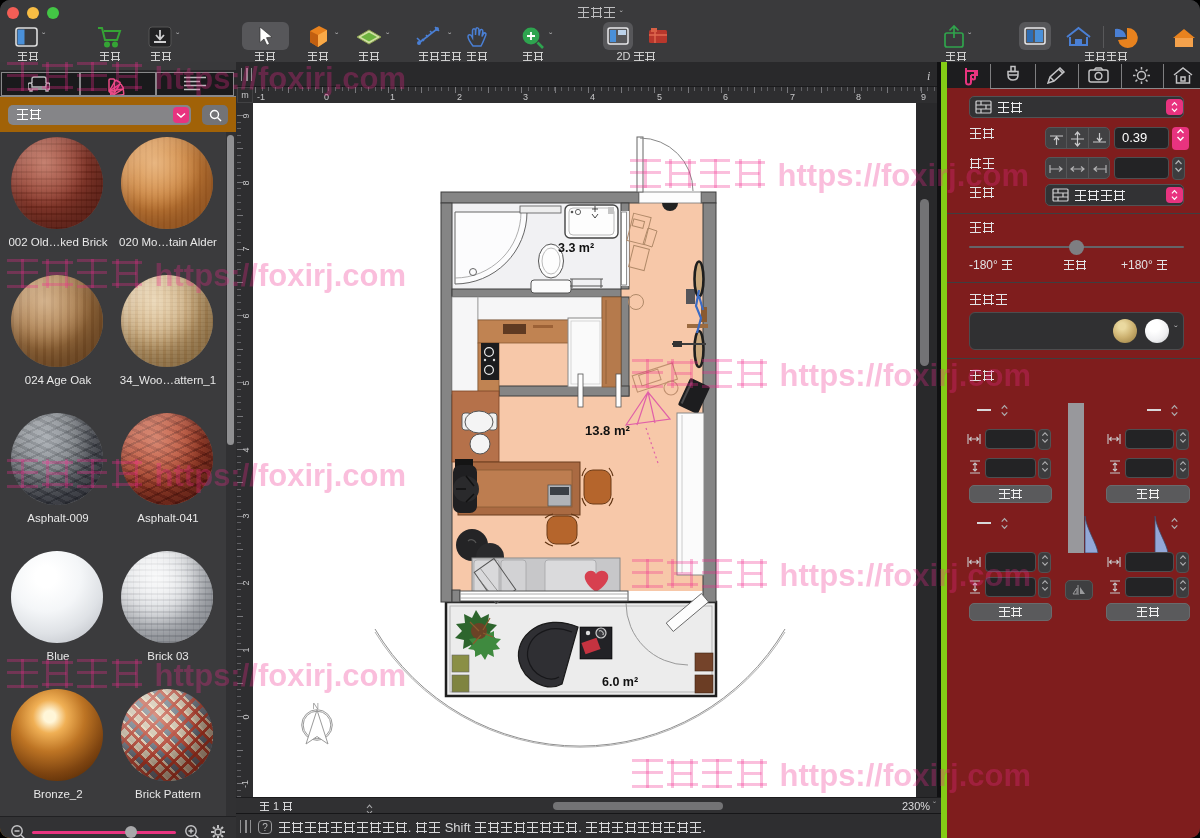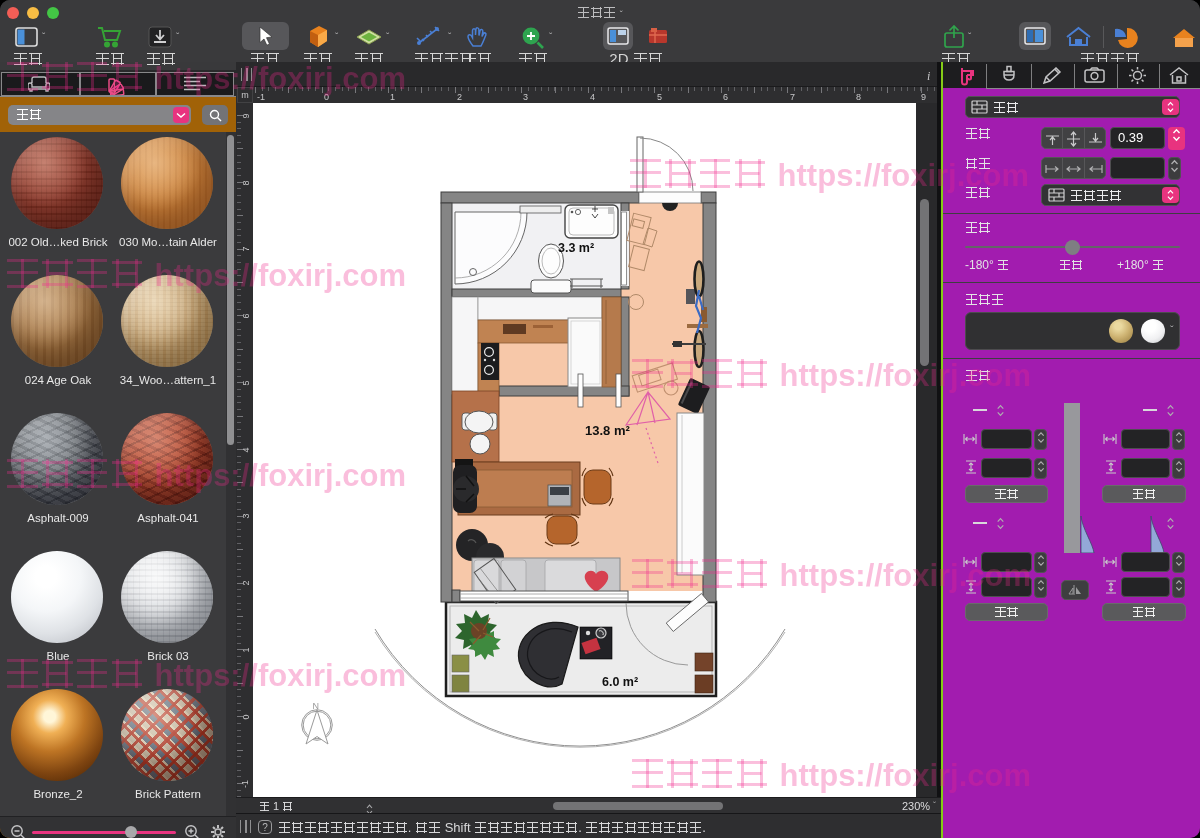--- a/index.html
+++ b/index.html
@@ -12,32 +12,32 @@
 linear-gradient(currentColor,currentColor) 0 0/100% .085em no-repeat,
 linear-gradient(currentColor,currentColor) 0 47%/100% .085em no-repeat,
 linear-gradient(currentColor,currentColor) 0 100%/100% .085em no-repeat;}
 i.c2{display:inline-block;width:.86em;height:.82em;margin:0 .07em;vertical-align:-.06em;
 background:
 linear-gradient(currentColor,currentColor) 15% 0/.09em 100% no-repeat,
 linear-gradient(currentColor,currentColor) 85% 0/.09em 100% no-repeat,
 linear-gradient(currentColor,currentColor) 0 8%/100% .085em no-repeat,
 linear-gradient(currentColor,currentColor) 0 92%/100% .085em no-repeat,
 linear-gradient(currentColor,currentColor) 50% 50%/.5em .085em no-repeat;}
-.lbl{font-size:15px;color:#d6d6d6;text-align:center;white-space:nowrap}
+.lbl{font-size:11px;color:#d6d6d6;text-align:center;white-space:nowrap}
 .chev{color:#b9b9bb;font-size:10px}
 
 .tl{position:absolute;top:7px;width:12px;height:12px;border-radius:50%}
 .sel{background:#57575a;border-radius:6px}
 
 #lp{position:absolute;left:0;top:70px;width:236px;height:776px;background:#a16207}
 .tab{position:absolute;top:2px;height:24px;background:#1a1a1c;border:1px solid #88888a}
 .sw{position:absolute;width:92px;height:92px;border-radius:50%}
 .swl{position:absolute;width:116px;text-align:center;font-size:11.5px;color:#e8e8e8;white-space:nowrap}
 
-#rp{position:absolute;left:941px;top:62px;width:259px;height:776px;background:#a21caf;border-left:2px solid #84cc16}
+#rp{position:absolute;left:941px;top:62px;width:259px;height:776px;background:#7f1d1d;border-left:6px solid #84cc16}
 .rlbl{position:absolute;font-size:13px;color:#e4e4e6}
 .inp{position:absolute;background:#232325;border:1px solid #4e4e50;border-radius:4px;color:#fff;font-size:13px}
 .pinkstep{position:absolute;width:17px;background:#e8337f;border-radius:4px}
 .graystep{position:absolute;width:13px;background:#3c3c3e;border:1px solid #525254;border-radius:4px}
 .segs{position:absolute;background:#414143;border:1px solid #565658;border-radius:5px;display:flex}
 .seg{flex:1;border-right:1px solid #565658;position:relative}
 .seg:last-child{border-right:none}
 .defbtn{position:absolute;height:18px;background:#5a5a5c;border:1px solid #6a6a6c;border-radius:5px;color:#f0f0f0;font-size:12px;text-align:center;line-height:17px}
 .div{position:absolute;left:0;width:259px;height:1px;background:#3e3e40}
 
@@ -203,21 +203,21 @@
  <div class="abs" style="left:202px;top:35px;width:26px;height:20px;background:#737376;border-radius:5px"></div>
  <svg class="abs" style="left:209px;top:39px" width="13" height="13" viewBox="0 0 13 13">
         <circle cx="5.5" cy="5.5" r="4" fill="none" stroke="#fff" stroke-width="1.4"></circle>
         <path d="M8.5 8.5 L12 12" stroke="#fff" stroke-width="1.4"></path>
       </svg>
 
  <div class="abs" id="list" style="left:0;top:62px;width:236px;height:684px;background:#3b3b3d;overflow:hidden">
   <div class="sw" style="left:11px;top:5px;background:radial-gradient(circle at 36% 28%,rgba(255,205,185,.45),rgba(0,0,0,0) 50%),repeating-linear-gradient(90deg,rgba(70,20,10,.18) 0 1px,transparent 1px 5px),repeating-linear-gradient(0deg,#833527 0 2px,#964335 2px 7px);box-shadow:inset -12px -18px 26px rgba(40,5,0,.5),inset 6px 8px 12px rgba(255,255,255,.1)"></div>
   <div class="sw" style="left:121px;top:5px;background:radial-gradient(circle at 36% 28%,rgba(255,228,195,.5),rgba(0,0,0,0) 55%),repeating-linear-gradient(90deg,#c67d36 0 2px,#d1883f 2px 6px);box-shadow:inset -12px -18px 26px rgba(70,25,0,.45),inset 6px 8px 12px rgba(255,255,255,.12)"></div>
   <div class="swl" style="left:0px;top:104px">002 Old…ked Brick</div>
-  <div class="swl" style="left:110px;top:104px">030 Mo…tain Alder</div>
+  <div class="swl" style="left:110px;top:104px">020 Mo…tain Alder</div>
 
   <div class="sw" style="left:11px;top:143px;background:radial-gradient(circle at 36% 28%,rgba(255,235,210,.5),rgba(0,0,0,0) 55%),repeating-linear-gradient(90deg,#9c6e3e 0 3px,#ab7d4b 3px 8px);box-shadow:inset -12px -18px 26px rgba(45,20,0,.5),inset 6px 8px 12px rgba(255,255,255,.14)"></div>
   <div class="sw" style="left:121px;top:143px;background:radial-gradient(circle at 36% 28%,rgba(255,245,225,.6),rgba(0,0,0,0) 55%),repeating-linear-gradient(0deg,rgba(110,80,40,.12) 0 1px,transparent 1px 4px),repeating-linear-gradient(90deg,#c6a271 0 3px,#d0b285 3px 7px);box-shadow:inset -12px -18px 26px rgba(60,35,5,.45),inset 6px 8px 12px rgba(255,255,255,.2)"></div>
   <div class="swl" style="left:0px;top:242px">024 Age Oak</div>
   <div class="swl" style="left:110px;top:242px">34_Woo…attern_1</div>
 
   <div class="sw" style="left:11px;top:281px;background:radial-gradient(circle at 36% 28%,rgba(235,240,245,.45),rgba(0,0,0,0) 55%),repeating-linear-gradient(155deg,rgba(30,34,40,.3) 0 2px,transparent 2px 8px),repeating-linear-gradient(25deg,#61656a 0 3px,#7e8287 3px 8px);box-shadow:inset -12px -18px 26px rgba(0,0,10,.55),inset 6px 8px 12px rgba(255,255,255,.12)"></div>
   <div class="sw" style="left:121px;top:281px;background:radial-gradient(circle at 36% 28%,rgba(255,220,205,.4),rgba(0,0,0,0) 55%),repeating-linear-gradient(155deg,rgba(50,8,4,.3) 0 2px,transparent 2px 8px),repeating-linear-gradient(25deg,#9e3d29 0 3px,#bd5137 3px 8px);box-shadow:inset -12px -18px 26px rgba(30,0,0,.55),inset 6px 8px 12px rgba(255,255,255,.12)"></div>
   <div class="swl" style="left:0px;top:380px">Asphalt-009</div>
   <div class="swl" style="left:110px;top:380px">Asphalt-041</div>

